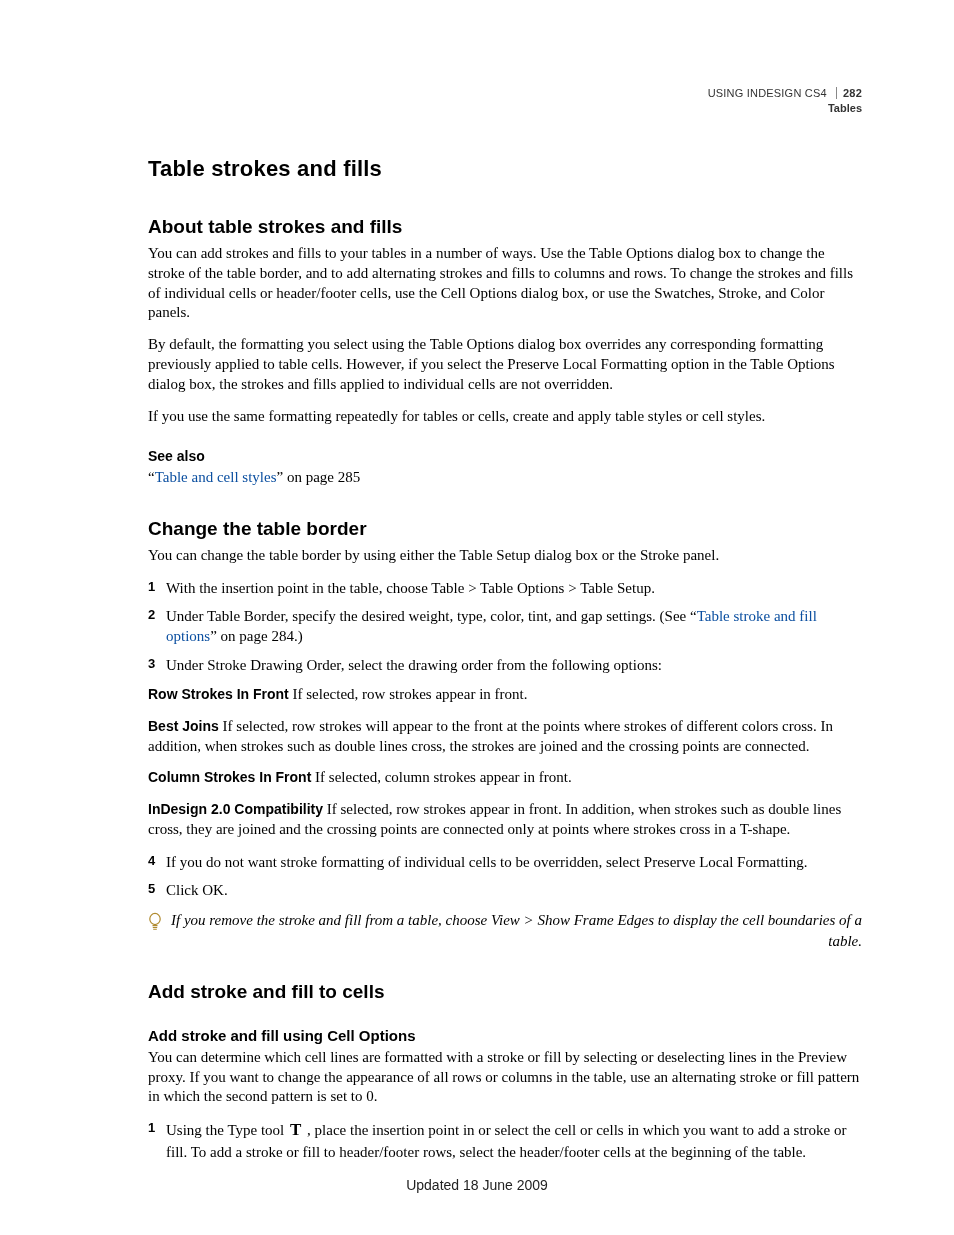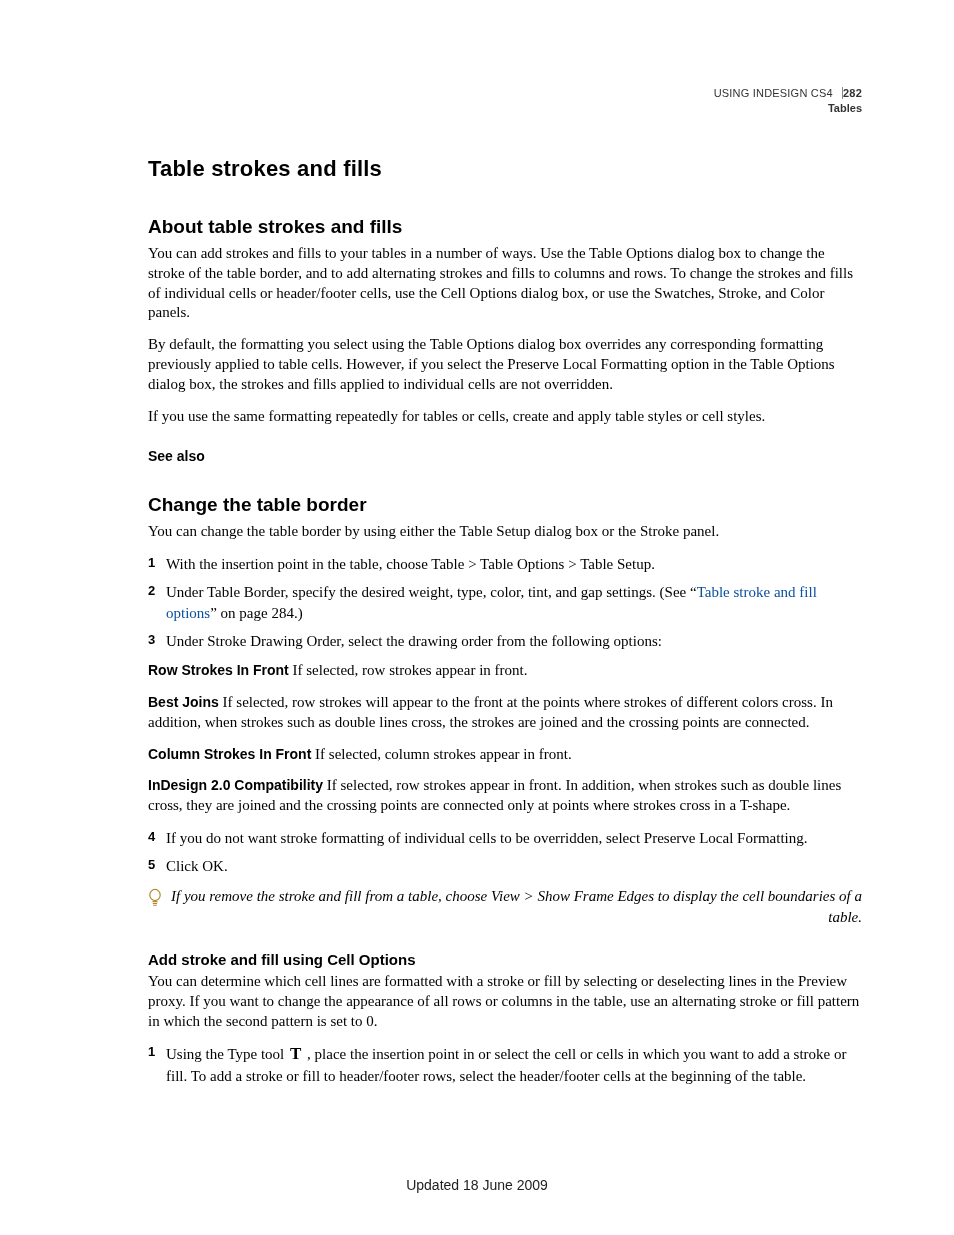--- a/index.html
+++ b/index.html
@@ -22,20 +22,21 @@
     right: 92px;
     text-align: right;
     font-family: "Myriad Pro", "Segoe UI", Arial, sans-serif;
     font-size: 11px;
     line-height: 1.35;
     color: #333;
   }
   .running-head .line1 { letter-spacing: 0.2px; }
   .running-head .pagenum {
     font-weight: 700;
+    padding-left: 6px;
     border-left: 1px solid #888;
     margin-left: 6px;
   }
   .running-head .line2 { font-weight: 700; text-align: right; }
   .content { padding-top: 70px; }
   h1 {
     font-family: "Myriad Pro", "Segoe UI", Arial, sans-serif;
     font-weight: 700;
     font-size: 22px;
     margin: 0 0 34px 0;
@@ -142,20 +143,23 @@
   <div class="content">
 
     <h1>Table strokes and fills</h1>
 
     <h2>About table strokes and fills</h2>
     <p>You can add strokes and fills to your tables in a number of ways. Use the Table Options dialog box to change the stroke of the table border, and to add alternating strokes and fills to columns and rows. To change the strokes and fills of individual cells or header/footer cells, use the Cell Options dialog box, or use the Swatches, Stroke, and Color panels.</p>
     <p>By default, the formatting you select using the Table Options dialog box overrides any corresponding formatting previously applied to table cells. However, if you select the Preserve Local Formatting option in the Table Options dialog box, the strokes and fills applied to individual cells are not overridden.</p>
     <p>If you use the same formatting repeatedly for tables or cells, create and apply table styles or cell styles.</p>
 
     <div class="see-also-h">See also</div>
+    <p>
+      <span>“</span><span class="link">Table and cell styles</span><span>” on page 285</span>
+    </p>
 
     <h2>Change the table border</h2>
     <p>You can change the table border by using either the Table Setup dialog box or the Stroke panel.</p>
 
     <ol class="steps">
       <li>With the insertion point in the table, choose Table &gt; Table Options &gt; Table Setup.</li>
       <li>
         <span>Under Table Border, specify the desired weight, type, color, tint, and gap settings. (See “</span><span class="link">Table stroke and fill options</span><span>” on page 284.)</span>
       </li>
       <li>Under Stroke Drawing Order, select the drawing order from the following options:</li>
@@ -182,20 +186,21 @@
     <div class="tip">
       <span class="tip-icon">
         <svg width="14" height="20" viewBox="0 0 14 20">
           <ellipse cx="7" cy="7" rx="5.2" ry="5.6" fill="none" stroke="#b08a2e" stroke-width="1.2"></ellipse>
           <path d="M4.5 13 h5 v1.3 h-5 z M4.8 15 h4.4 v1.1 h-4.4 z M5.2 16.8 h3.6 v1 h-3.6 z" fill="#b08a2e"></path>
         </svg>
       </span>
       <span>If you remove the stroke and fill from a table, choose View &gt; Show Frame Edges to display the cell boundaries of a table.</span>
     </div>
 
+    <h2>Add stroke and fill to cells</h2>
 
     <h3>Add stroke and fill using Cell Options</h3>
     <p>You can determine which cell lines are formatted with a stroke or fill by selecting or deselecting lines in the Preview proxy. If you want to change the appearance of all rows or columns in the table, use an alternating stroke or fill pattern in which the second pattern is set to 0.</p>
 
     <ol class="steps">
       <li>
         <span>Using the Type tool </span><span class="type-tool">T</span><span> , place the insertion point in or select the cell or cells in which you want to add a stroke or fill. To add a stroke or fill to header/footer rows, select the header/footer cells at the beginning of the table.</span>
       </li>
     </ol>
 

